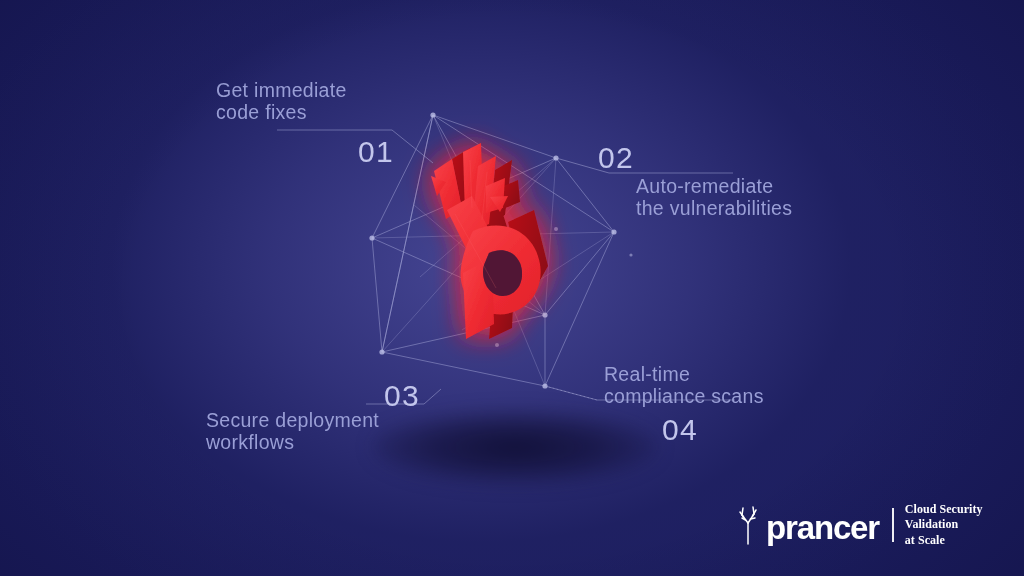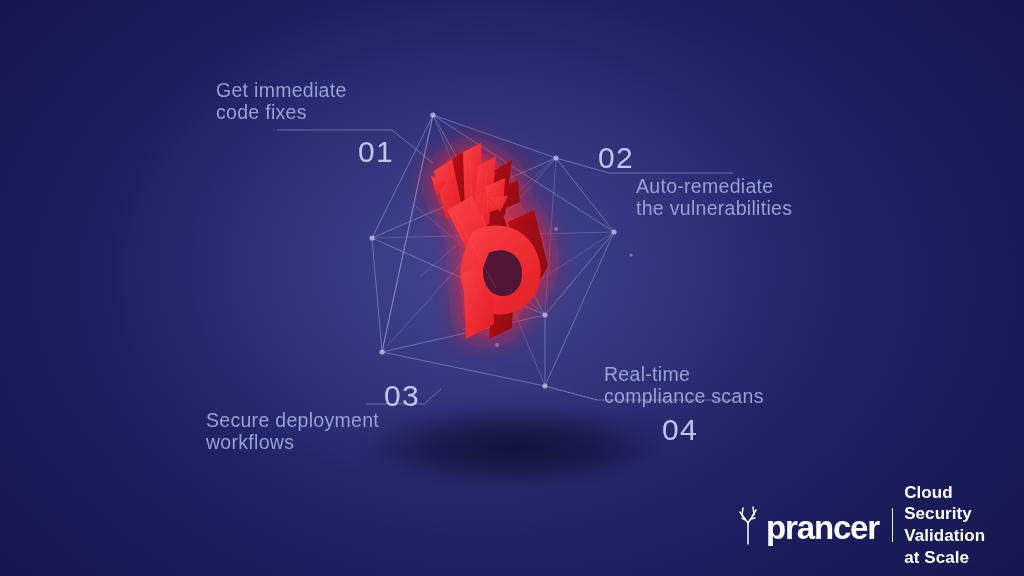--- a/index.html
+++ b/index.html
@@ -126,27 +126,28 @@
     width: 2px;
     height: 34px;
     background: #ffffff;
     opacity: 0.92;
     margin: 0 11px 0 13px;
     position: relative;
     top: 1px;
   }
   .logo-tagline {
     color: #ffffff;
-    font-size: 17px;
+    font-size: 12px;
     font-weight: 700;
     line-height: 1.28;
     letter-spacing: 0.005em;
     white-space: pre-line;
     position: relative;
     top: 1px;
+    font-family: Liberation Serif, serif;
   }
 </style>
 </head>
 <body>
 
 <div id="stage">
 
   <div class="bg-base"></div>
   <div class="bg-glow"></div>
   <div class="floor-shadow"></div>

